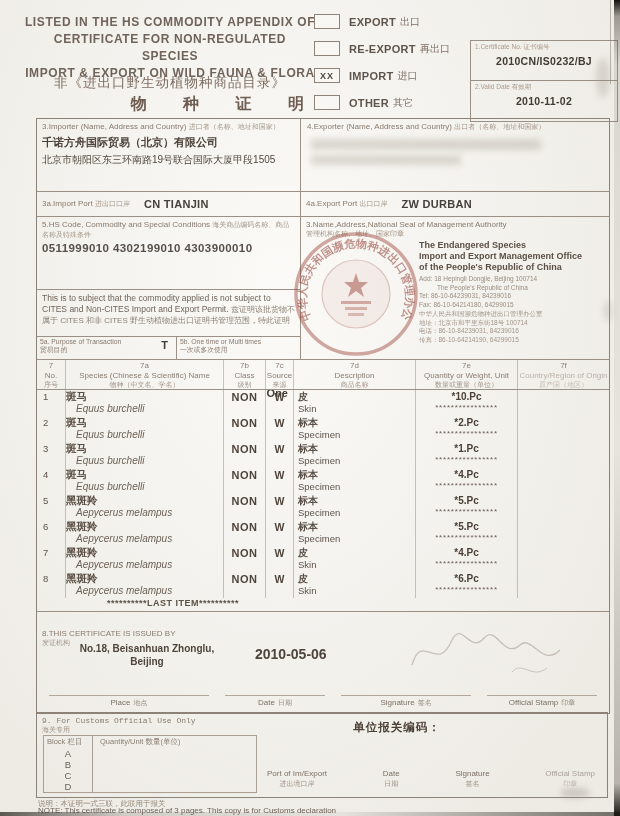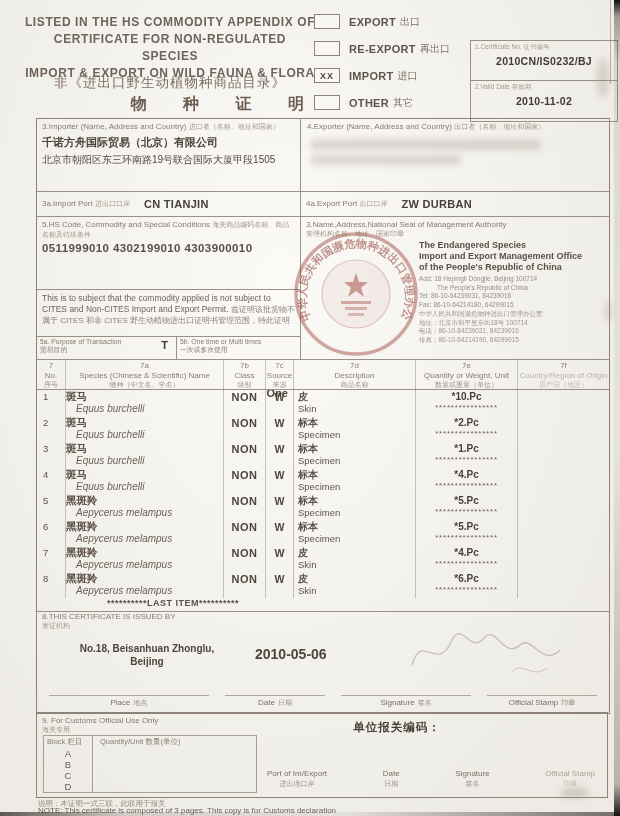--- a/index.html
+++ b/index.html
@@ -90,21 +90,21 @@
   .c-sp .sci{font-size:10px;font-style:italic;color:#6b5f55;padding-left:10px;line-height:12px;}
   .c-cls{font-size:11px;font-weight:bold;color:#4f443b;text-align:center;letter-spacing:.5px;padding-top:1px;}
   .c-src{font-size:10.5px;font-weight:bold;color:#4f443b;text-align:center;padding-top:1px;}
   .c-desc .dcn{font-size:10px;font-weight:bold;color:#5a4f46;line-height:13px;padding-left:4px;}
   .c-desc .den{font-size:9.5px;color:#5d534b;line-height:12px;padding-left:4px;}
   .c-qty{text-align:center;}
   .c-qty .q{font-size:10px;font-weight:bold;color:#4a4038;line-height:13px;}
   .c-qty .stars{font-size:8px;letter-spacing:.8px;color:#6b6058;line-height:9px;}
   .last-item{height:14px;font-size:9px;font-weight:bold;color:#5c5148;padding-left:70px;letter-spacing:.5px;}
   
-  .sec-issued{top:492px;height:102px;padding:0 5px;box-sizing:border-box;position:absolute;}
+  .sec-issued{top:492px;height:102px;padding:17px 5px;box-sizing:border-box;position:absolute;}
   .place-blk{position:absolute;left:15px;top:30px;width:190px;text-align:center;
     font-size:10px;font-weight:bold;color:#4f443b;line-height:13px;}
   .date-blk{position:absolute;left:218px;top:34px;font-size:14px;font-weight:bold;color:#4f443b;}
   .scribble{position:absolute;left:355px;top:-2px;opacity:.55;}
   .sign-row{position:absolute;left:12px;right:12px;bottom:5px;display:flex;justify-content:space-between;}
   .sign-g{border-top:1px solid #b3a79a;padding-top:2px;text-align:center;font-size:8px;color:#7d7066;}
   .sign-g .cn{font-size:7px;color:#9b8d81;margin-left:3px;}
   .sg1{width:160px;} .sg2{width:100px;} .sg3{width:130px;} .sg4{width:110px;}
   
   .customs-box{position:absolute;left:36px;top:712px;width:572px;height:86px;
@@ -475,21 +475,21 @@
       <div class="sign-row">
         <div class="sign-g sg1"><span>Place</span><span class="cn">地点</span></div>
         <div class="sign-g sg2"><span>Date</span><span class="cn">日期</span></div>
         <div class="sign-g sg3"><span>Signature</span><span class="cn">签名</span></div>
         <div class="sign-g sg4"><span>Official Stamp</span><span class="cn">印章</span></div>
       </div>
     </div>
   </div>
 
   <div class="customs-box">
-    <div class="lbl" style="padding:3px 0 0 5px;"><span>9. For Customs Official Use Only</span><br><span class="cn">海关专用</span></div>
+    <div class="lbl" style="padding:3px 0 0 5px;font-family:Liberation Mono, monospace;"><span>9. For Customs Official Use Only</span><br><span class="cn">海关专用</span></div>
     <div class="code-lab">单位报关编码：</div>
     <div class="blk-table">
       <div class="blk-vline"></div>
       <div class="blk-h b">Block 栏目</div>
       <div class="blk-h q">Quantity/Unit 数量(单位)</div>
       <div class="blk-letters">
         <div>A</div>
         <div>B</div>
         <div>C</div>
         <div>D</div>

